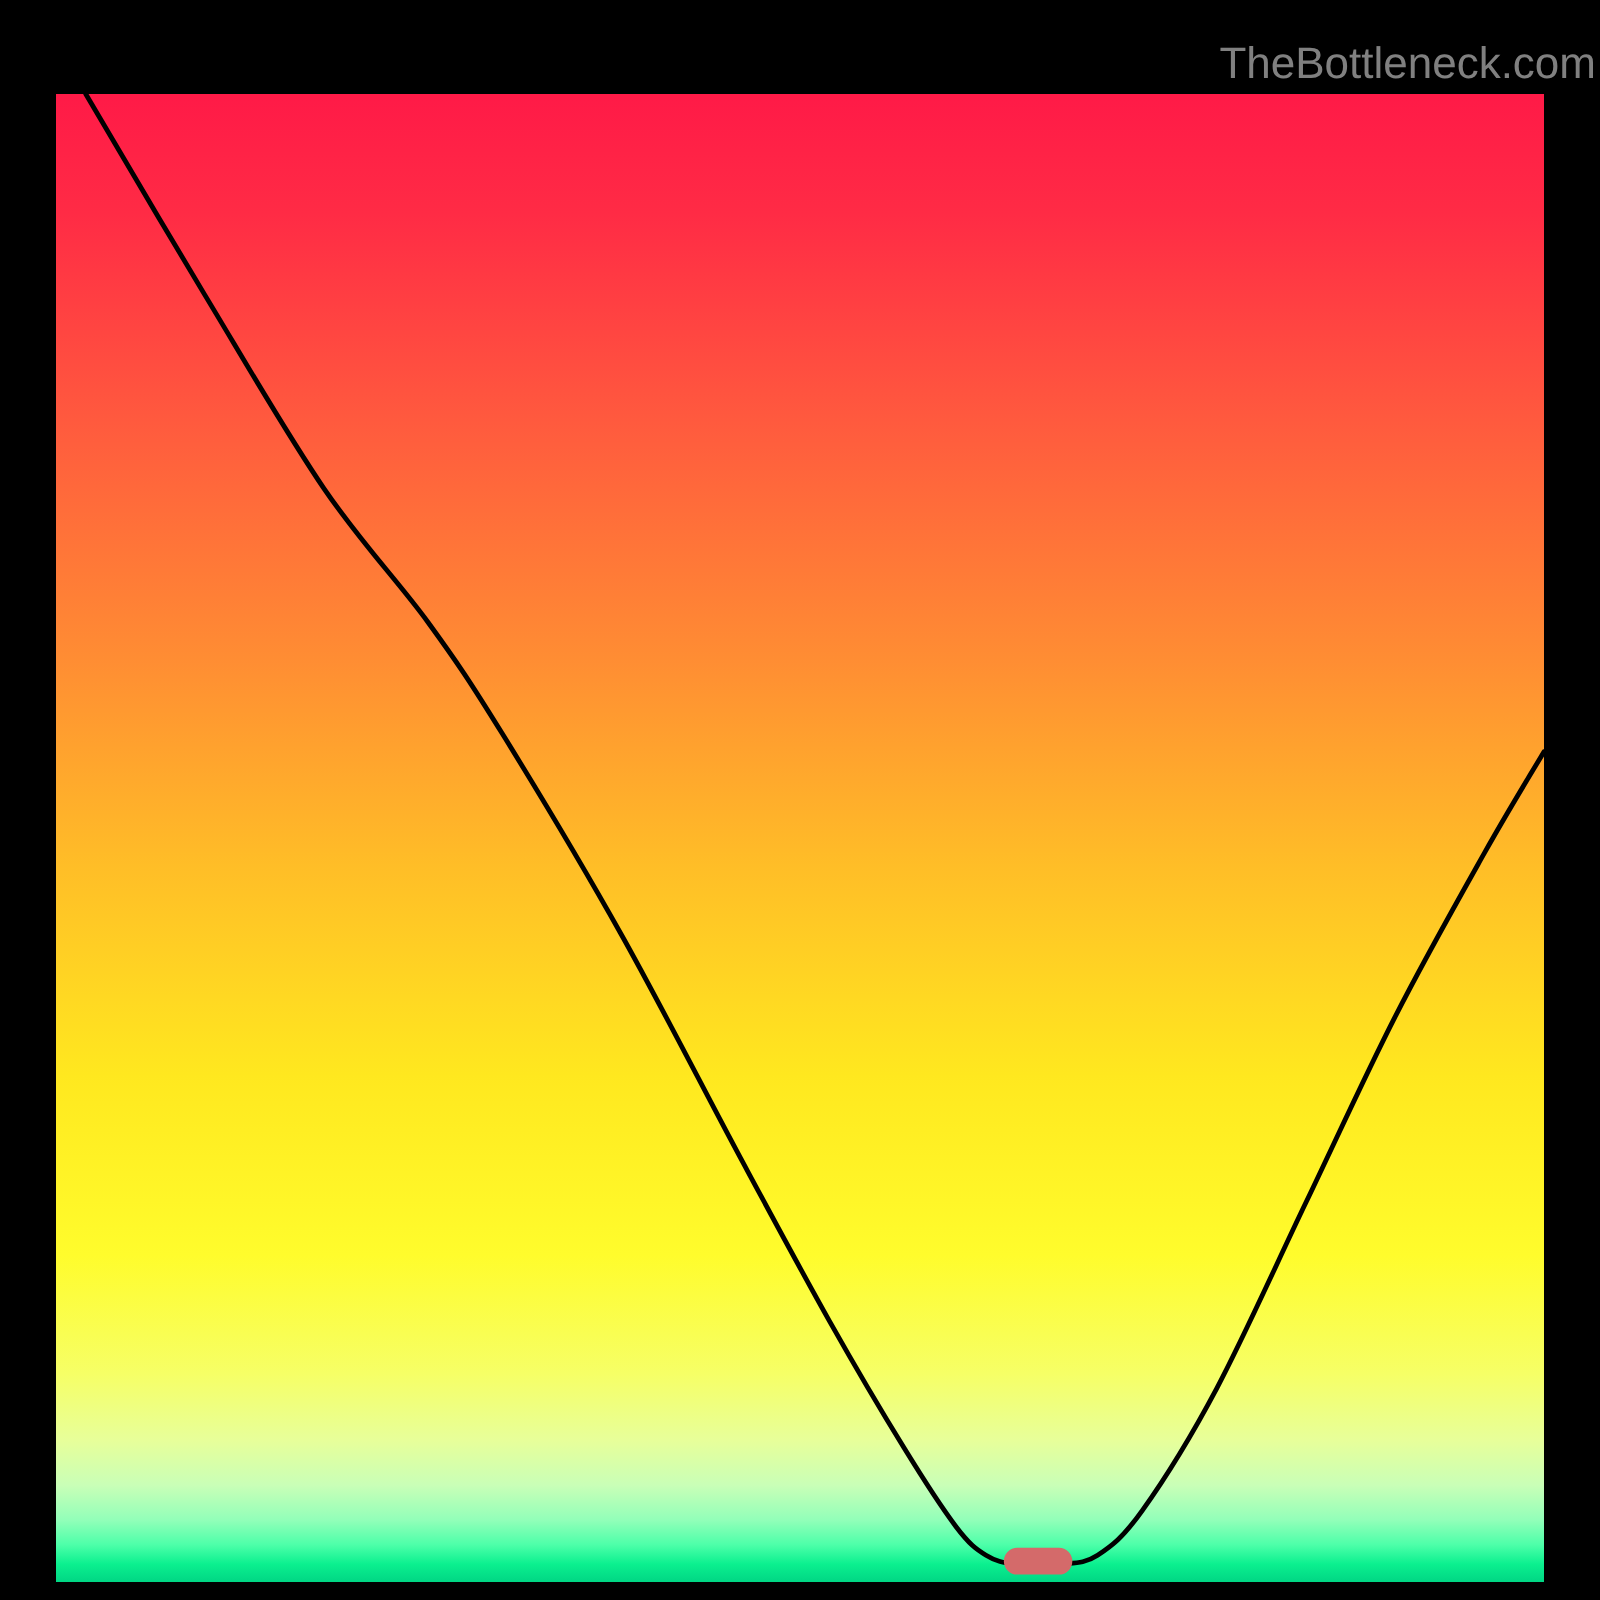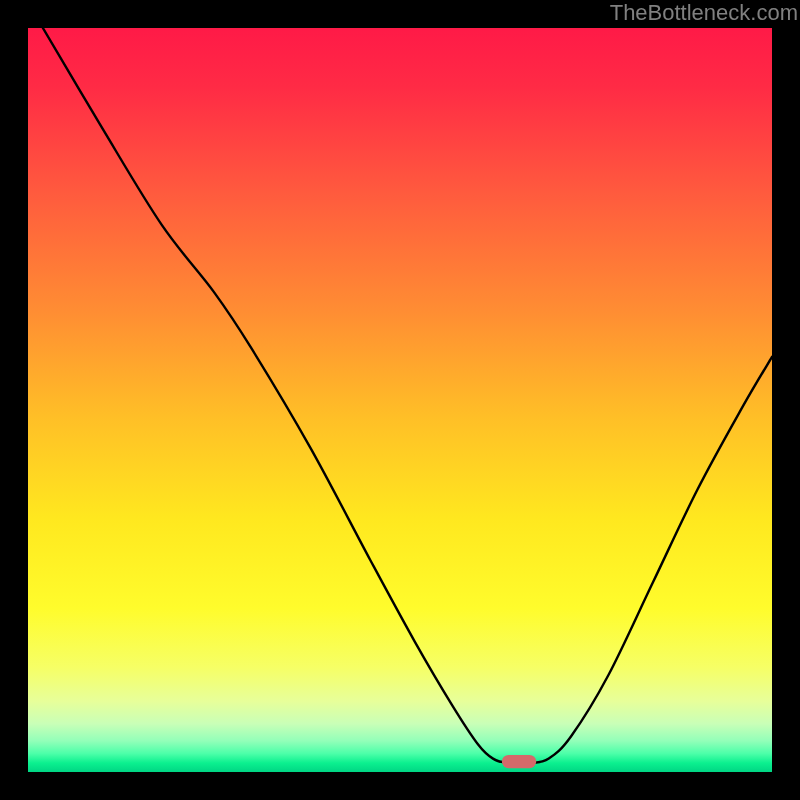--- a/index.html
+++ b/index.html
@@ -7,20 +7,21 @@
   padding: 0;
   width: 800px;
   height: 800px;
   background: #000;
   overflow: hidden;
 }
 .chart-container {
   position: relative;
   width: 800px;
   height: 712px;
+  margin-top: 19px;
 }
 .plot-area {
   position: absolute;
   left: 28px;
   top: 28px;
   width: 744px;
   height: 744px;
 }
 .watermark {
   position: absolute;

